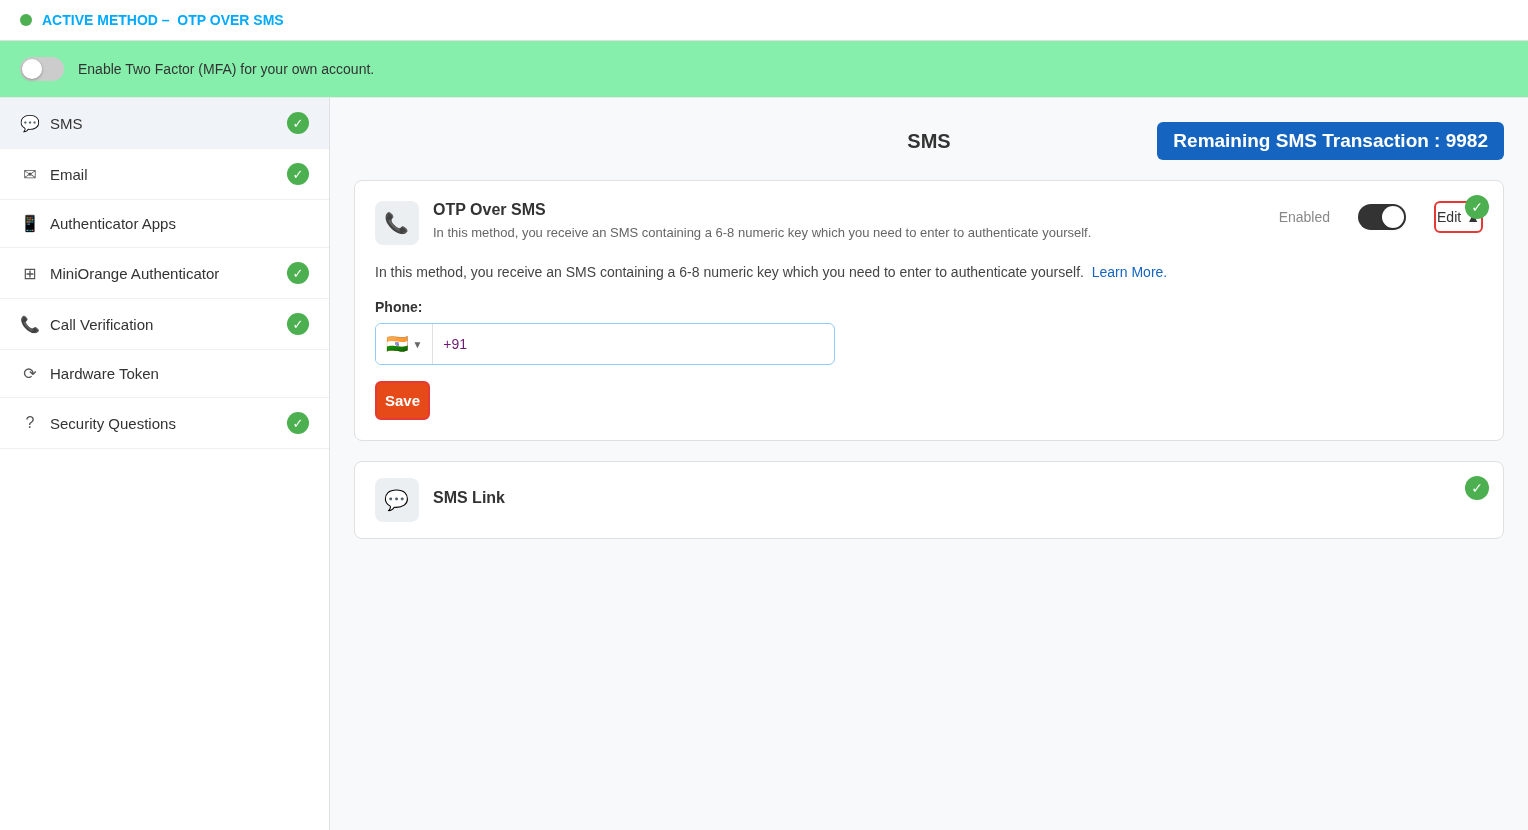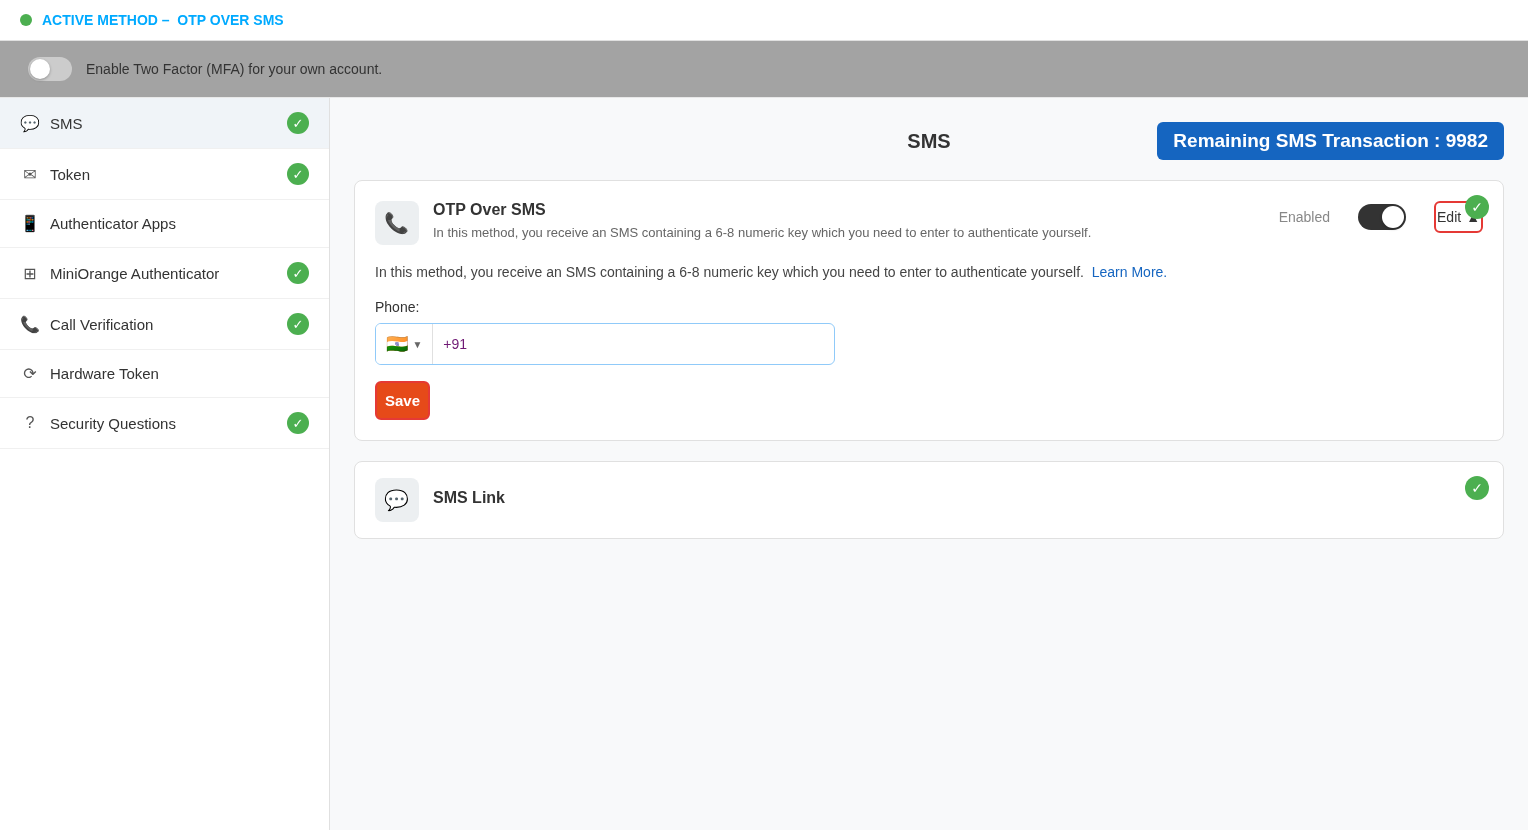--- a/index.html
+++ b/index.html
@@ -18,25 +18,25 @@
     }
     .active-dot {
       width: 12px; height: 12px; border-radius: 50%;
       background: #4caf50; display: inline-block;
     }
     .top-bar-text { font-size: 14px; font-weight: 600; color: #333; }
     .top-bar-text span { color: #00aaff; font-weight: 700; }
 
     
     .mfa-row {
-      padding: 16px 28px;
+      padding: 16px 20px;
       display: flex;
       align-items: center;
       gap: 14px;
-      background: #a3a3a3;
+      background: #86efac;
       border-bottom: 1px solid #e8e8e8;
     }
     .toggle-switch {
       width: 44px; height: 24px; border-radius: 12px;
       background: #ccc; position: relative; cursor: pointer;
       flex-shrink: 0;
     }
     .toggle-switch.off { background: #ccc; }
     .toggle-knob {
       width: 20px; height: 20px; border-radius: 50%;
@@ -146,21 +146,21 @@
 
     
     .info-box {
       background: #e3f2fd; border-radius: 6px;
       padding: 14px 18px; font-size: 14px; color: #444;
       margin-bottom: 20px; line-height: 1.6;
     }
     .info-box a { color: #1565c0; font-weight: 600; text-decoration: none; }
 
     
-    .phone-label { font-size: 14px; font-weight: 400; color: #333; margin-bottom: 8px; }
+    .phone-label { font-size: 14px; font-weight: 700; color: #333; margin-bottom: 8px; }
     .phone-input-row {
       display: flex; align-items: center;
       border: 1.5px solid #90caf9; border-radius: 6px;
       background: #fff; overflow: hidden; width: 460px; height: 42px;
     }
     .flag-select {
       display: flex; align-items: center; gap: 4px;
       padding: 0 10px; border-right: 1px solid #e0e0e0;
       cursor: pointer; height: 100%; background: #fff;
     }
@@ -223,21 +223,21 @@
         <div class="sidebar-item-left">
           <span class="sidebar-item-icon">💬</span>
           <span class="sidebar-item-label">SMS</span>
         </div>
         <div class="check-icon">✓</div>
       </div>
 
       <div class="sidebar-item">
         <div class="sidebar-item-left">
           <span class="sidebar-item-icon">✉</span>
-          <span class="sidebar-item-label">Token</span>
+          <span class="sidebar-item-label">Email</span>
         </div>
         <div class="check-icon">✓</div>
       </div>
 
       <div class="sidebar-item">
         <div class="sidebar-item-left">
           <span class="sidebar-item-icon">📱</span>
           <span class="sidebar-item-label">Authenticator Apps</span>
         </div>
       </div>

